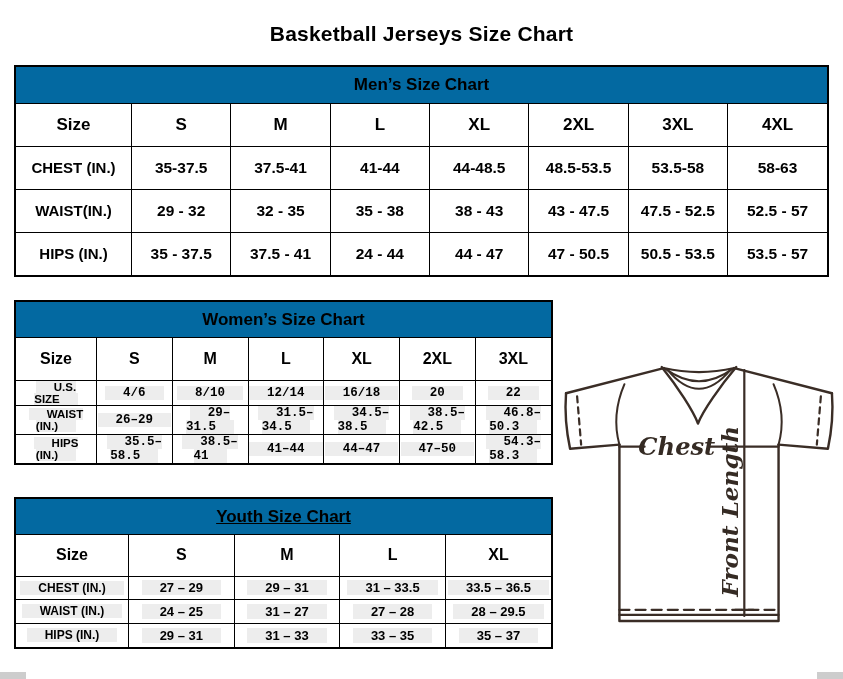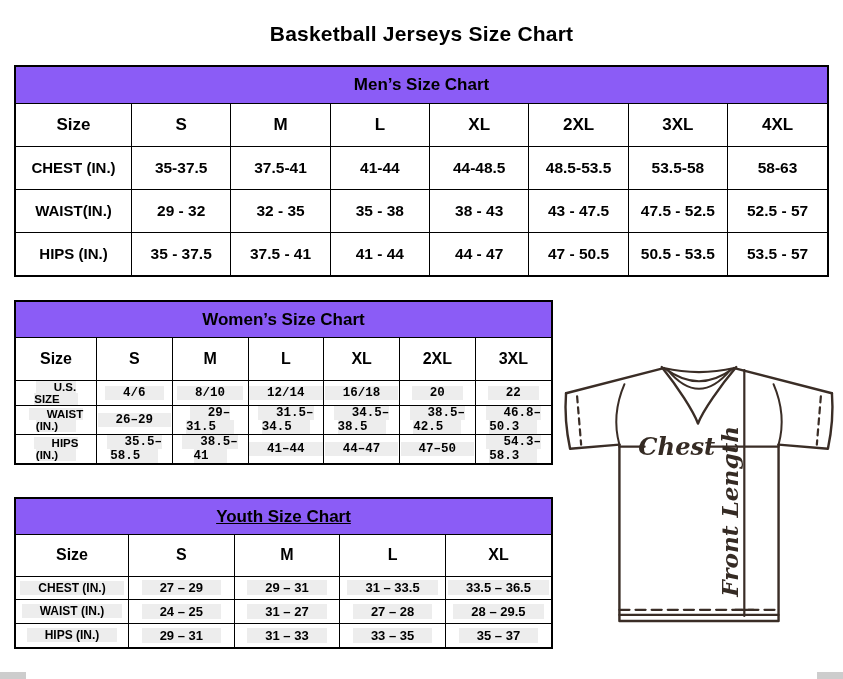--- a/index.html
+++ b/index.html
@@ -7,21 +7,21 @@
     width:843px;height:679px;position:relative;overflow:hidden;
     background:#ffffff;color:#000;
     font-family:"Liberation Sans",sans-serif;
   }
   .page-title{
     position:absolute;top:8px;left:0;width:100%;
     text-align:center;font-size:21px;font-weight:bold;letter-spacing:.2px;
   }
   .chart-section{position:absolute;border:2px solid #000;background:#fff;}
   .band{
-    background:#8b5cf6;border-bottom:1px solid #000;
+    background:#0369a1;border-bottom:1px solid #000;
     display:flex;align-items:center;justify-content:center;
     font-weight:bold;font-size:17px;
   }
   table{border-collapse:collapse;width:100%;table-layout:fixed;border-radius:11px;}
   th,td{border:1px solid #000;text-align:center;vertical-align:middle;font-weight:bold;padding:0;}
   table th:first-child,table td:first-child{border-left:none;}
   table th:last-child,table td:last-child{border-right:none;}
   thead th{border-top:none;}
   tbody tr:last-child th,tbody tr:last-child td{border-bottom:none;}
 
@@ -102,21 +102,21 @@
           <td><span>35 - 38</span></td>
           <td><span>38 - 43</span></td>
           <td><span>43 - 47.5</span></td>
           <td><span>47.5 - 52.5</span></td>
           <td><span>52.5 - 57</span></td>
         </tr>
         <tr>
           <th><span>HIPS (IN.)</span></th>
           <td><span>35 - 37.5</span></td>
           <td><span>37.5 - 41</span></td>
-          <td><span>41 - 44</span></td>
+          <td><span>24 - 44</span></td>
           <td><span>44 - 47</span></td>
           <td><span>47 - 50.5</span></td>
           <td><span>50.5 - 53.5</span></td>
           <td><span>53.5 - 57</span></td>
         </tr>
       </tbody>
     </table>
 </section>
 
 <section class="chart-section womens-section hl-table">

